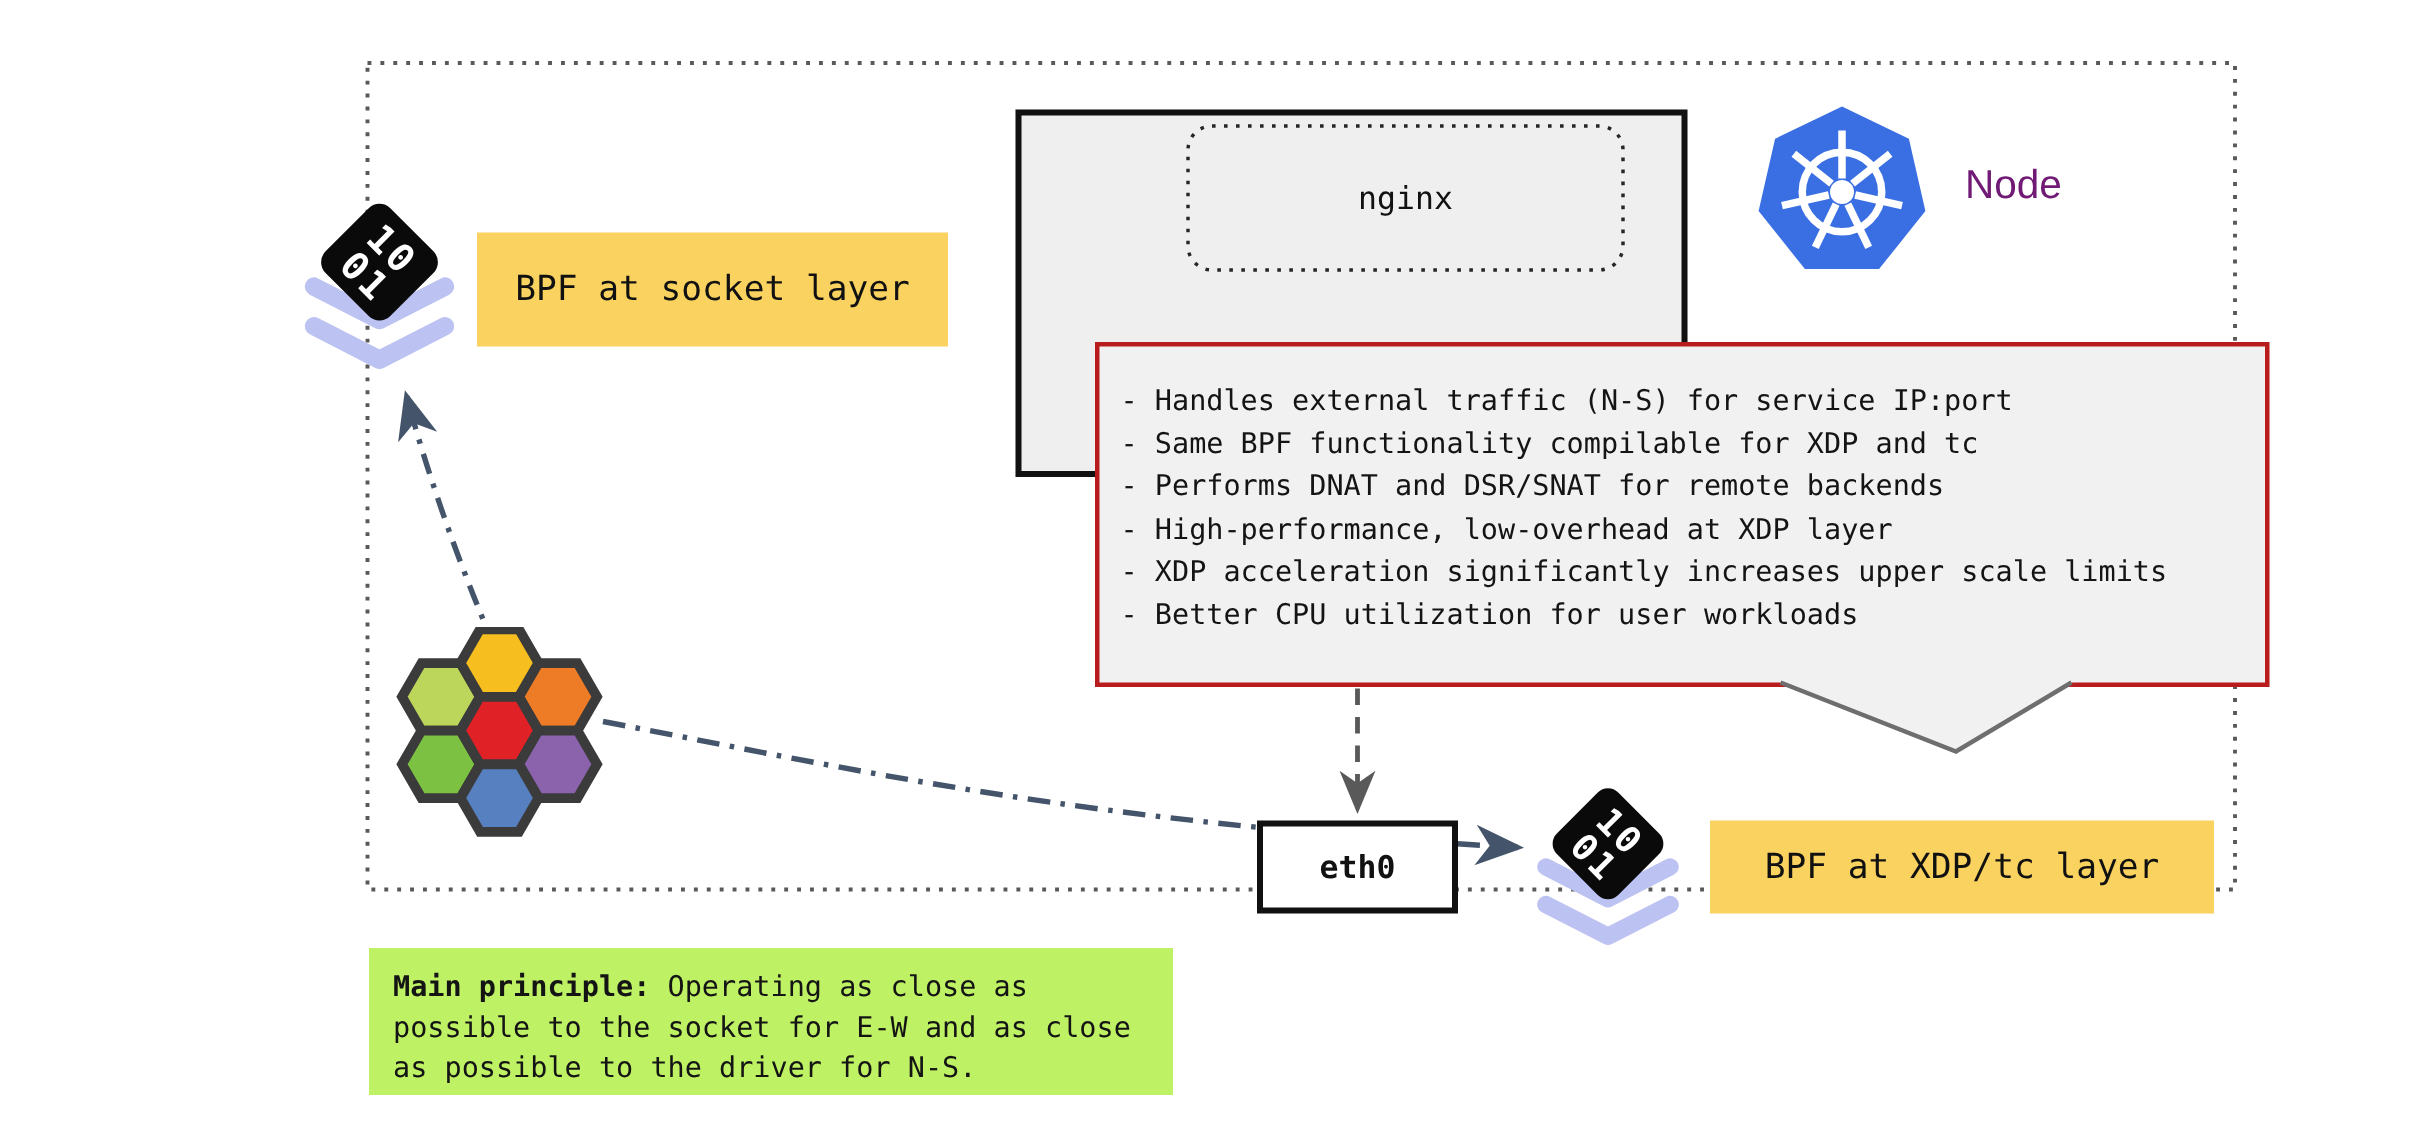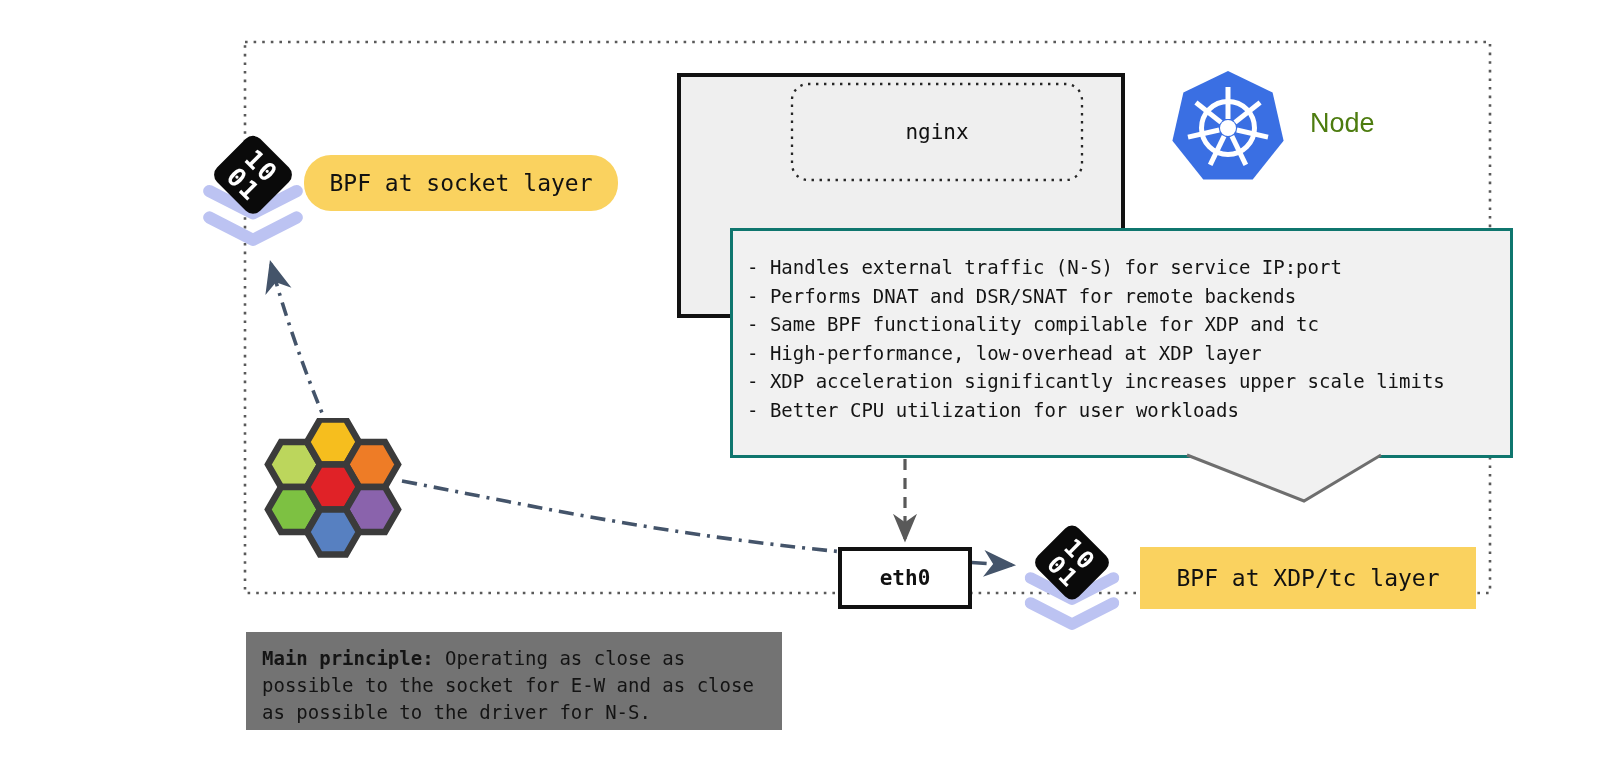--- a/index.html
+++ b/index.html
@@ -22,60 +22,60 @@
   .nginx-label{
     position:absolute;left:109px;top:5px;width:294px;height:100px;
     display:flex;align-items:center;justify-content:center;
     font-size:21px;color:#111;
   }
 
   
   .k8s-icon{left:1168px;top:68px;z-index:2;}
   .node-label{
     left:1310px;top:108px;font-family:"Liberation Sans", sans-serif;
-    font-size:27px;color:#4d7c0f;z-index:2;
+    font-size:27px;color:#701a75;z-index:2;
   }
 
   
   .bpf-icon{z-index:4;}
   .bpf-socket{left:196px;top:128px;}
   .bpf-xdp{left:1018px;top:518px;}
 
   
   .gold-label{
     background:#fad25f;color:#111;display:flex;align-items:center;justify-content:center;
     font-size:23px;z-index:4;box-sizing:border-box;
   }
-  .socket-label{left:304px;top:155px;width:314px;height:56px;border-radius:27px;}
+  .socket-label{left:318px;top:155px;width:314px;height:76px;}
   .xdp-label{left:1140px;top:547px;width:336px;height:62px;}
 
   
   .hex-cluster{left:264px;top:418px;z-index:2;}
 
   
   .eth0-box{
     left:838px;top:547px;width:134px;height:62px;background:#ffffff;
     border:4px solid #111111;box-sizing:border-box;z-index:4;
     display:flex;align-items:center;justify-content:center;font-size:21px;color:#111;font-weight:bold;
   }
 
   
   .callout{
     left:730px;top:228px;width:783px;height:230px;background:#f1f1f1;
-    border:3px solid #0f766e;box-sizing:border-box;z-index:5;
+    border:3px solid #b91c1c;box-sizing:border-box;z-index:5;
     padding:22px 8px 0 14px;
   }
   .callout .line{
     font-size:19px;line-height:28.5px;color:#141414;white-space:pre;
   }
   .callout-tail{position:absolute;left:0;bottom:-49px;width:783px;height:53px;}
 
   
   .principle-box{
-    left:246px;top:632px;width:536px;height:98px;background:#737373;
+    left:246px;top:632px;width:536px;height:98px;background:#bef264;
     box-sizing:border-box;padding:13px 16px;z-index:2;
     font-size:19px;line-height:27px;color:#141414;
   }
   .principle-box b{font-weight:bold;}
 </style>
 </head>
 <body>
 
 <div class="stage">
 
@@ -158,22 +158,22 @@
     <g transform="rotate(45 56 46)">
       <rect x="26" y="16" width="60" height="60" rx="10" fill="#0a0a0a"></rect>
       <text x="56" y="43" text-anchor="middle" font-family="DejaVu Sans Mono, monospace" font-size="25" font-weight="bold" fill="#ffffff" letter-spacing="2">10</text>
       <text x="56" y="68" text-anchor="middle" font-family="DejaVu Sans Mono, monospace" font-size="25" font-weight="bold" fill="#ffffff" letter-spacing="2">01</text>
     </g>
   </svg>
   <div class="abs gold-label xdp-label">BPF at XDP/tc layer</div>
 
   <div class="abs callout">
     <div class="line">- Handles external traffic (N-S) for service IP:port</div>
+    <div class="line">- Same BPF functionality compilable for XDP and tc</div>
     <div class="line">- Performs DNAT and DSR/SNAT for remote backends</div>
-    <div class="line">- Same BPF functionality compilable for XDP and tc</div>
     <div class="line">- High-performance, low-overhead at XDP layer</div>
     <div class="line">- XDP acceleration significantly increases upper scale limits</div>
     <div class="line">- Better CPU utilization for user workloads</div>
     <svg class="callout-tail" width="783" height="53">
       <polygon points="451,0 454,4 571,50 648,4 651,0" fill="#f1f1f1"></polygon>
       <polyline points="454,4 571,50 648,4" fill="none" stroke="#6e6e6e" stroke-width="3"></polyline>
     </svg>
   </div>
 
   <div class="abs principle-box">

